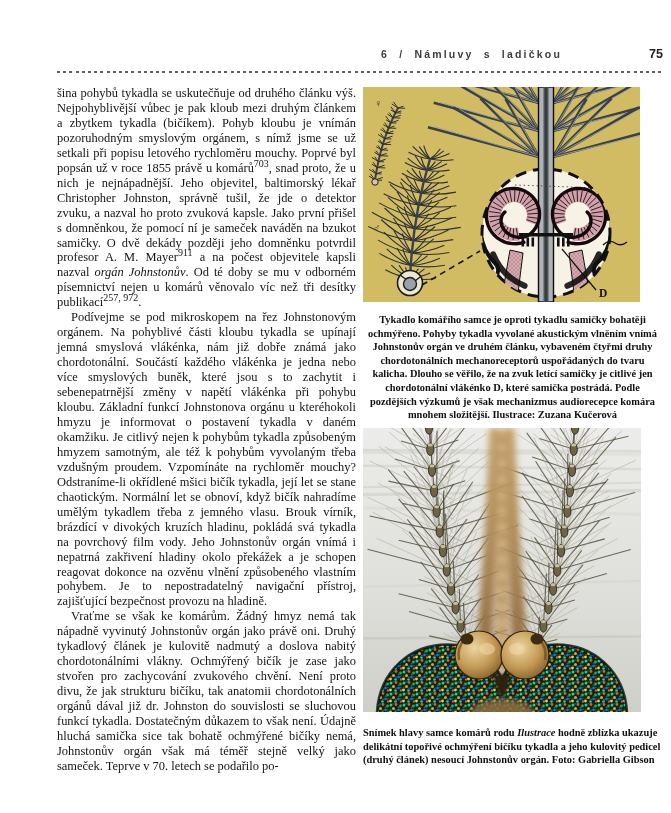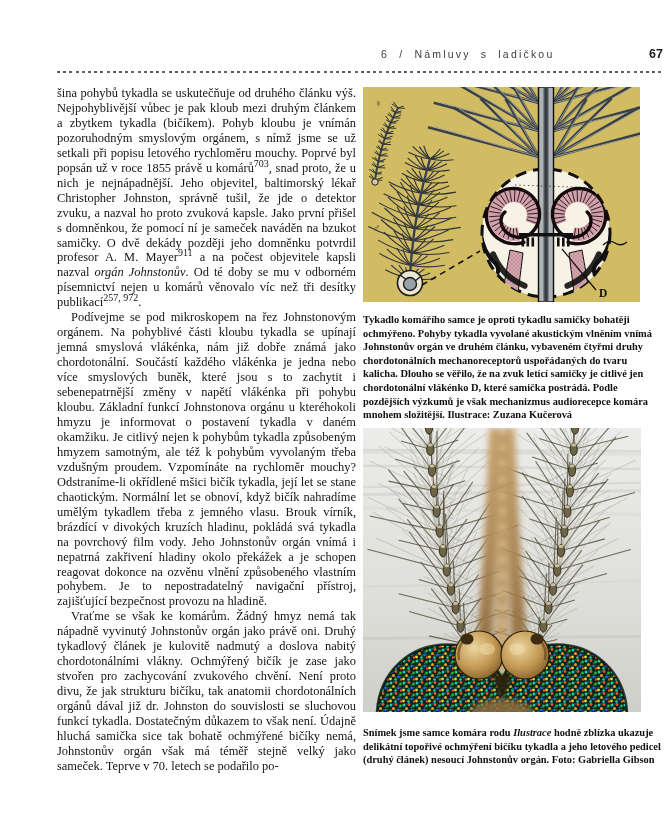--- a/index.html
+++ b/index.html
@@ -1,21 +1,21 @@
 <!DOCTYPE html>
 <html><head>
 <meta charset="utf-8">
 <style>
   * { margin:0; padding:0; box-sizing:border-box; }
   html,body { width:671px; height:813px; }
   body { background:#ffffff; position:relative; font-family:"Liberation Serif", serif; overflow:hidden; }
 
   .running-head {
     position:absolute; left:337px; top:48px;
-    font-family:"Liberation Sans", sans-serif; font-weight:normal;
+    font-family:"Liberation Sans", sans-serif; font-weight:bold;
     font-size:10.5px; letter-spacing:2.2px; word-spacing:5px; color:#3d3d3d;
     white-space:nowrap;
     padding-left:44px;
   }
   .page-number {
     position:absolute; right:8px; top:47px;
     font-family:"Liberation Sans", sans-serif; font-weight:bold;
     font-size:12.5px; color:#222;
   }
   .rule {
@@ -34,28 +34,28 @@
 
   .fig1 { position:absolute; left:363px; top:87px;  width:277px; height:215px; }
   .fig2 { position:absolute; left:363px; top:428px; width:278px; height:284px; }
   .fig1 svg, .fig2 svg { display:block; width:100%; height:100%; }
 
   .caption {
     position:absolute; left:363px; width:299px;
     font-family:"Liberation Serif", serif; font-weight:bold;
     font-size:10.4px; line-height:13.6px; color:#101010; text-align:left;
   }
-  .cap1 { top:313px; }
+  .cap1 { top:313px;text-align:center; }
   .cap2 { top:726px; }
 </style>
 </head>
 <body>
 
 <div class="running-head">6 / Námluvy s ladičkou</div>
-<div class="page-number">67</div>
+<div class="page-number">75</div>
 <div class="rule"></div>
 
 <div class="body-col">
     <p class="para"><span>šina pohybů tykadla se uskutečňuje od druhého článku výš. Nejpohyblivější vůbec je pak kloub mezi druhým článkem a zbytkem tykadla (bičíkem). Pohyb kloubu je vnímán pozoruhodným smyslovým orgánem, s nímž jsme se už setkali při popisu letového rychloměru mouchy. Poprvé byl popsán už v roce 1855 právě u komárů</span><sup>703</sup><span>, snad proto, že u nich je nejnápadnější. Jeho objevitel, baltimorský lékař Christopher Johnston, správně tušil, že jde o detektor zvuku, a nazval ho proto zvuková kapsle. Jako první přišel s domněnkou, že pomocí ní je sameček naváděn na bzukot samičky. O dvě dekády později jeho domněnku potvrdil profesor A. M. Mayer</span><sup>911</sup><span> a na počest objevitele kapsli nazval </span><em>orgán Johnstonův</em><span>. Od té doby se mu v odborném písemnictví nejen u komárů věnovalo víc než tři desítky publikací</span><sup>257, 972</sup><span>.</span></p>
     <p class="para indent"><span>Podívejme se pod mikroskopem na řez Johnstonovým orgánem. Na pohyblivé části kloubu tykadla se upínají jemná smyslová vlákénka, nám již dobře známá jako chordotonální. Součástí každého vlákénka je jedna nebo více smyslových buněk, které jsou s to zachytit i sebenepatrnější změny v napětí vlákénka při pohybu kloubu. Základní funkcí Johnstonova orgánu u kteréhokoli hmyzu je informovat o postavení tykadla v daném okamžiku. Je citlivý nejen k pohybům tykadla způsobeným hmyzem samotným, ale též k pohybům vyvolaným třeba vzdušným proudem. Vzpomínáte na rychloměr mouchy? Odstraníme-li okřídlené mšici bičík tykadla, její let se stane chaotickým. Normální let se obnoví, když bičík nahradíme umělým tykadlem třeba z jemného vlasu. Brouk vírník, brázdící v divokých kruzích hladinu, pokládá svá tykadla na povrchový film vody. Jeho Johnstonův orgán vnímá i nepatrná zakřivení hladiny okolo překážek a je schopen reagovat dokonce na ozvěnu vlnění způsobeného vlastním pohybem. Je to nepostradatelný navigační přístroj, zajišťující bezpečnost provozu na hladině.</span></p>
     <p class="para indent"><span>Vraťme se však ke komárům. Žádný hmyz nemá tak nápadně vyvinutý Johnstonův orgán jako právě oni. Druhý tykadlový článek je kulovitě nadmutý a doslova nabitý chordotonálními vlákny. Ochmýřený bičík je zase jako stvořen pro zachycování zvukového chvění. Není proto divu, že jak strukturu bičíku, tak anatomii chordotonálních orgánů dával již dr. Johnston do souvislosti se sluchovou funkcí tykadla. Dostatečným důkazem to však není. Údajně hluchá samička sice tak bohatě ochmýřené bičíky nemá, Johnstonův orgán však má téměř stejně velký jako sameček. Teprve v 70. letech se podařilo po-</span></p>
   </div>
 
 <div class="fig1">
   <svg viewBox="0 0 277 215">
@@ -970,13 +970,13 @@
       <path d="M182,232 A24,24 0 0 0 175,210" stroke="#6a4a20" stroke-width="2.5" fill="none" opacity="0.7"></path>
       <ellipse cx="174" cy="211" rx="6.5" ry="5.5" fill="#3c2c12"></ellipse>
       <ellipse cx="154" cy="221" rx="8" ry="6" fill="#f2dcae" opacity="0.5"></ellipse>
     </g>
 
     <path d="M129,246 L149,246 L142,268 L136,268 Z" fill="#2c2410" opacity="0.95" filter="url(#b15)"></path>
     <ellipse cx="139" cy="286" rx="32" ry="15" fill="#8a6a3c" opacity="0.9" filter="url(#b3)"></ellipse>
   </svg>
 </div>
 
-<div class="caption cap2"><span>Snímek jsme samce komára rodu </span><em>Ilustrace</em><span> hodně zblízka ukazuje delikátní topořivé ochmýření bičíku tykadla a jeho letového pedicel (druhý článek) nesoucí Johnstonův orgán. Foto: Gabriella Gibson</span></div>
+<div class="caption cap2"><span>Snímek hlavy samce komárů rodu </span><em>Ilustrace</em><span> hodně zblízka ukazuje delikátní topořivé ochmýření bičíku tykadla a jeho kulovitý pedicel (druhý článek) nesoucí Johnstonův orgán. Foto: Gabriella Gibson</span></div>
 
 </body></html>

